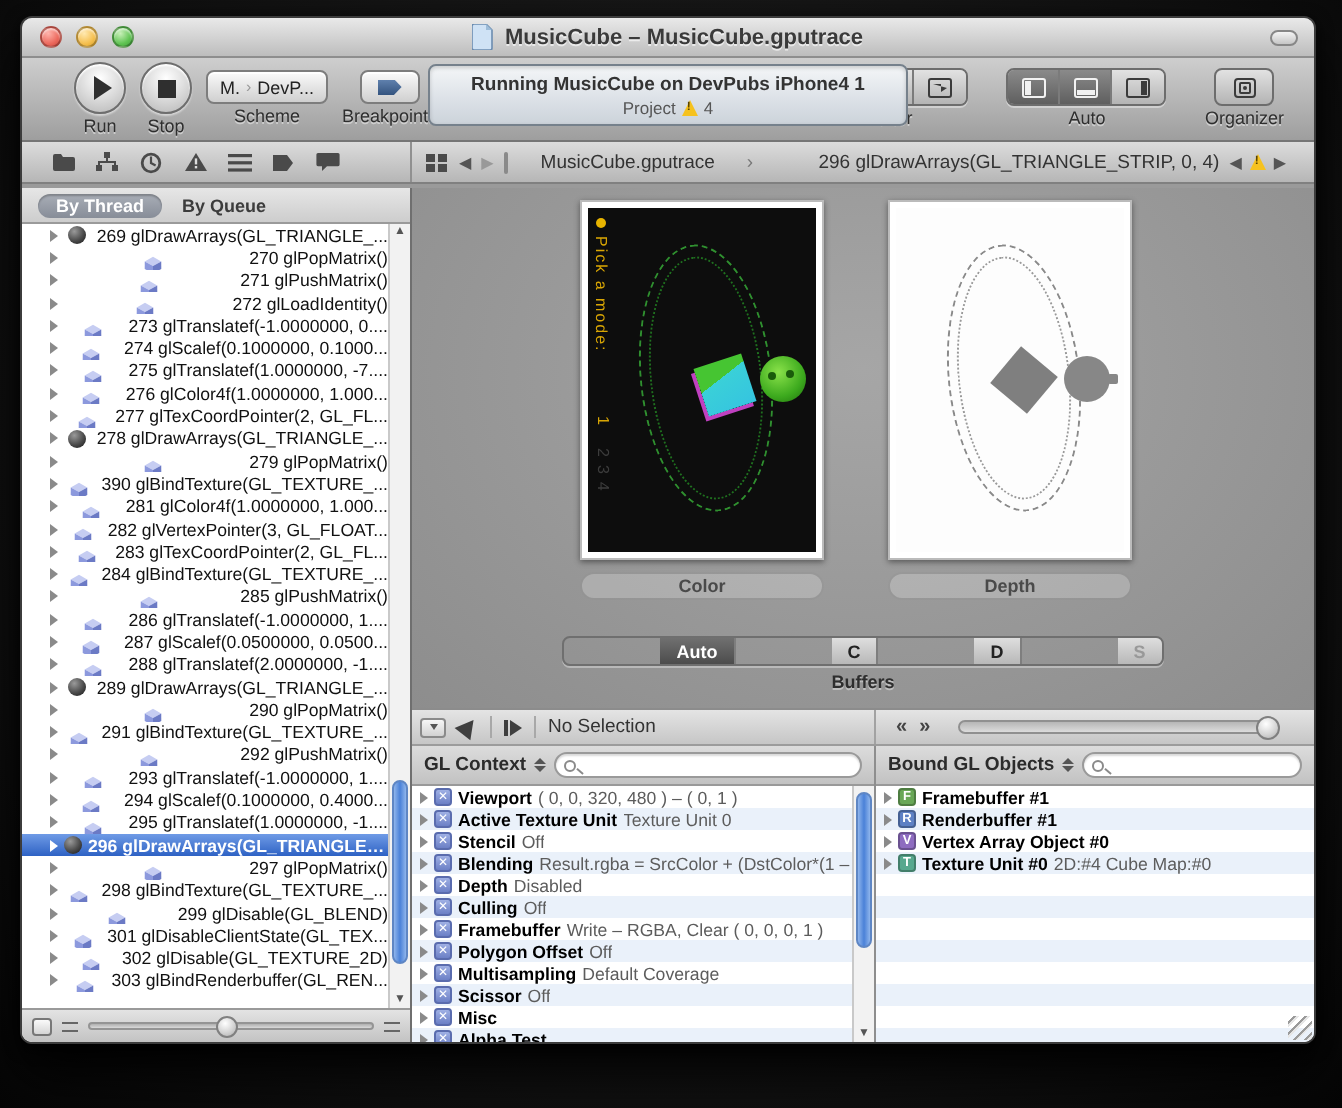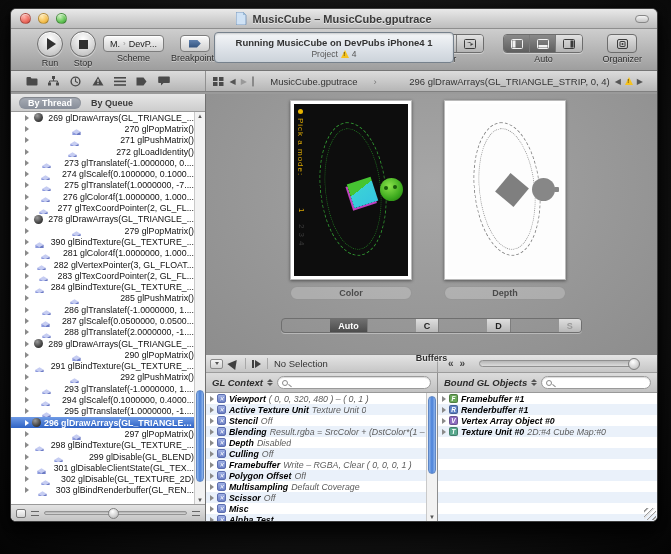--- a/index.html
+++ b/index.html
@@ -158,21 +158,21 @@
   .fb-label.color { left:84px; }
   .fb-label.depth { left:238px; }
   .buffers-wrap { position:absolute; left:0; right:0; top:224px; display:flex; flex-direction:column; align-items:center; }
   .segbuf { display:flex; height:15px; border:1px solid #6f6f6f; border-radius:4px; overflow:hidden;
     box-shadow:0 1px 0 rgba(255,255,255,0.35); }
   .segbuf .sg { font-size:9px; display:flex; align-items:center; justify-content:center;
     padding:0 8px; background:linear-gradient(#dedede,#b8b8b8); border-right:1px solid #7e7e7e; color:#222; font-weight:bold;margin-left:48px; }
   .segbuf .sg:last-child { border-right:none; }
   .segbuf .sg.on { background:linear-gradient(#707070,#4c4c4c); color:#fff; }
   .segbuf .sg.dis { color:#999; }
-  .buffers-title { font-size:9px; font-weight:bold; color:#2e2e2e; margin-top:20px;
+  .buffers-title { font-size:9px; font-weight:bold; color:#2e2e2e; margin-top:3px;
     text-shadow:0 1px 0 rgba(255,255,255,0.4); }
 
   
   .debugbar { height:19px; background:linear-gradient(#e4e4e4,#c6c6c6); border-top:1px solid #8c8c8c;
     border-bottom:1px solid #9c9c9c; display:flex; align-items:center; font-size:9.5px; color:#333; }
   .db-left { width:232px; height:100%; display:flex; align-items:center; gap:6px; padding-left:4px;
     border-right:1px solid #a2a2a2; }
   .db-right { flex:1; height:100%; display:flex; align-items:center; gap:6px; padding:0 10px; }
   .db-divider { width:1px; height:11px; background:#a8a8a8; }
   .collapse-btn { width:13px; height:10px; border:1px solid #8a8a8a; border-radius:2px;
@@ -183,21 +183,21 @@
   .step-ico { display:flex; align-items:center; gap:1px; }
   .step-ico .bar { width:2px; height:8px; background:#3f3f3f; }
   .step-ico .tri2 { width:0; height:0; border-left:6px solid #3f3f3f; border-top:4px solid transparent; border-bottom:4px solid transparent; }
   .chev { font-size:10px; color:#444; font-weight:bold; }
   .db-slider { flex:1; max-width:160px; height:7px; border-radius:4px; margin-left:8px;
     background:linear-gradient(#b6b6b6,#dcdcdc); border:1px solid #909090; position:relative; }
   .db-slider .knob { position:absolute; right:-2px; top:-3px; width:12px; height:12px; border-radius:50%;
     background:radial-gradient(circle at 40% 30%, #fff, #d2d2d2 60%, #ababab); border:1px solid #7f7f7f; }
 
   
-  .panes { flex:1; display:flex; min-height:0; background:#fff;font-style:italic; }
+  .panes { flex:1; display:flex; min-height:0; background:#fff; }
   .pane { display:flex; flex-direction:column; min-width:0; }
   .pane.left { width:232px; border-right:1px solid #8e8e8e; }
   .pane.right { flex:1; }
   .pane-head { height:20px; background:linear-gradient(#dcdcdc,#c2c2c2); border-bottom:1px solid #999;
     display:flex; align-items:center; gap:4px; padding:0 6px; }
   .pane-title { font-size:9.5px; font-weight:bold; color:#2b2b2b; white-space:nowrap; }
   .updown { display:flex; flex-direction:column; gap:1px; }
   .updown i { width:0; height:0; border-left:3px solid transparent; border-right:3px solid transparent; }
   .updown .u { border-bottom:3.5px solid #555; }
   .updown .d { border-top:3.5px solid #555; }

